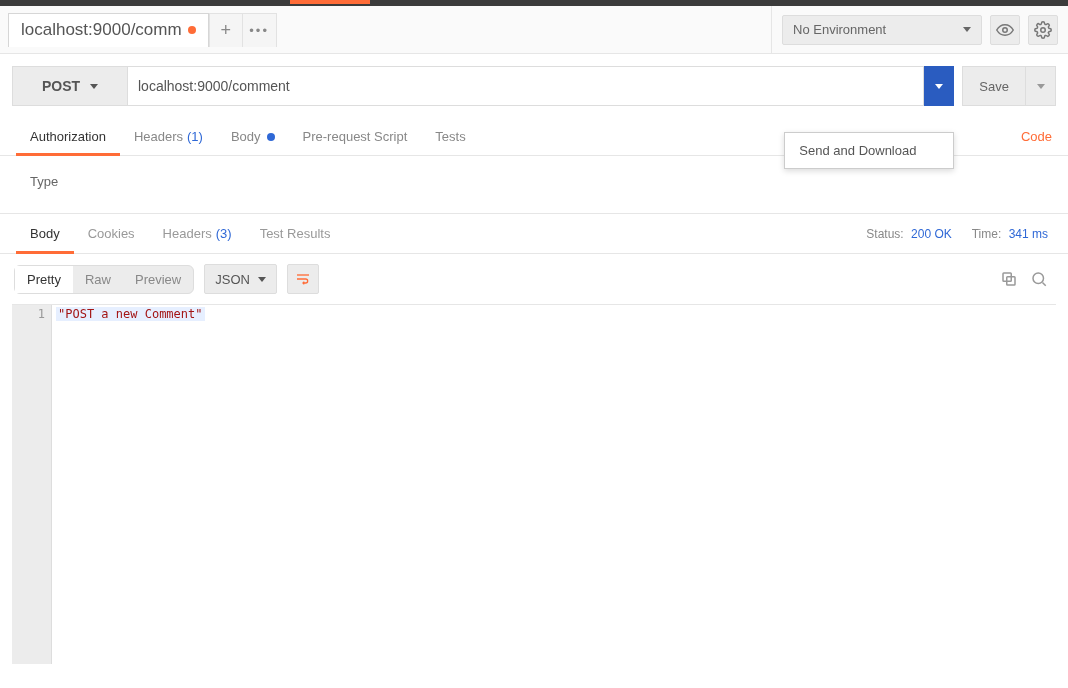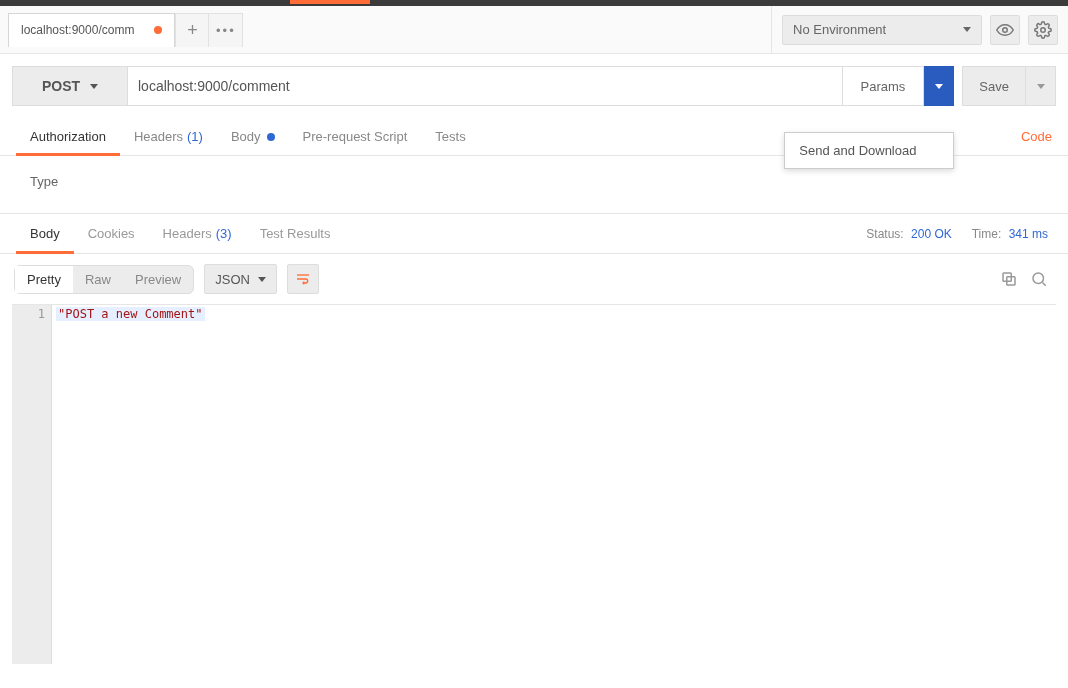--- a/index.html
+++ b/index.html
@@ -42,23 +42,23 @@
   padding-left: 8px;
 }
 .tab {
   height: 34px;
   display: flex;
   align-items: center;
   background: #fff;
   border: 1px solid #d6d6d6;
   border-bottom: none;
   padding: 0 12px;
-  font-size: 12px;
+  font-size: 17px;
   color: #555;
-  gap: 20px;
+  gap: 6px;
   justify-content: center;
 }
 .unsaved-dot {
   width: 8px; height: 8px; border-radius: 50%;
   background: #ff6c37;
 }
 .tab-plus, .tab-more {
   width: 34px; height: 34px;
   display: flex; align-items: center; justify-content: center;
   color: #888;
@@ -417,23 +417,20 @@
     </div>
   </div>
 </div>
 
 <div class="builder">
   <div class="method">
     <span>POST</span>
     <span class="caret"></span>
   </div>
   <input class="url-input" type="text" value="localhost:9000/comment" style="">
-  <div class="params-btn">
-    <span>Params</span>
-  </div>
   <div class="send-caret">
     <span class="caret"></span>
     <div class="send-dropdown">
       <div class="send-dropdown-item">
         <span>Send and Download</span>
       </div>
     </div>
   </div>
   <div class="save-btn">
     <span>Save</span>

